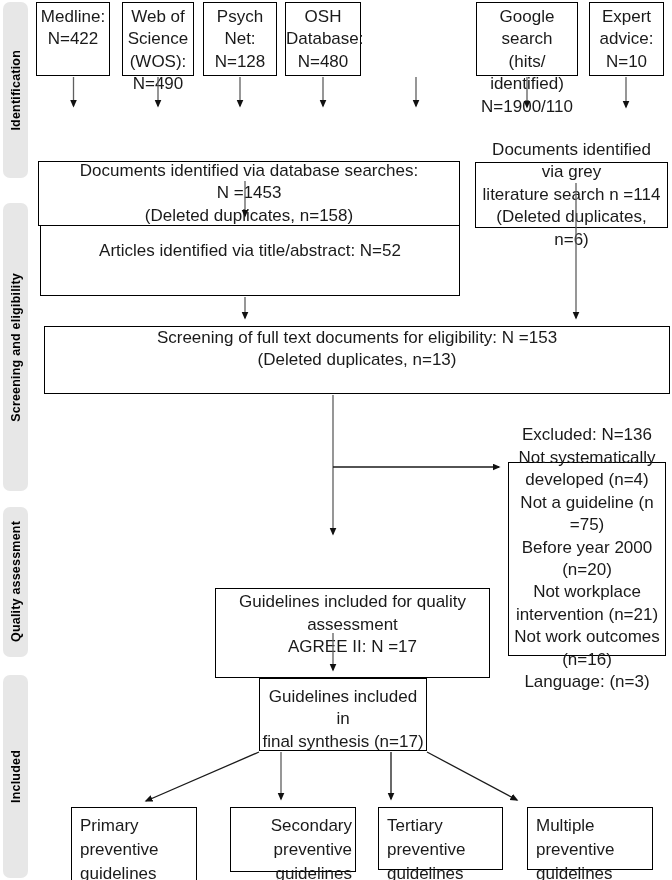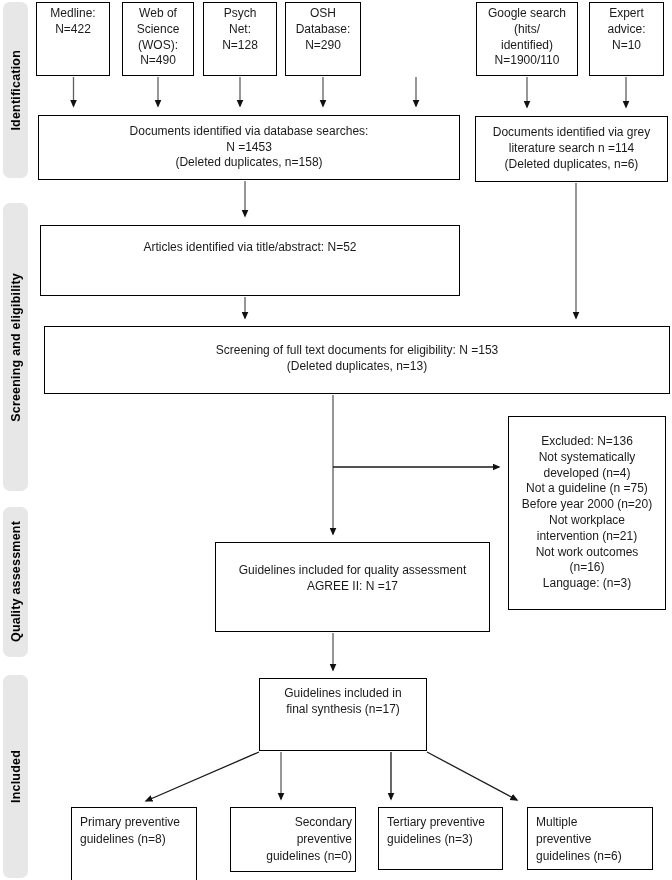--- a/index.html
+++ b/index.html
@@ -10,24 +10,24 @@
   .stage-bar{
     position:absolute;left:3px;width:25px;background:#e7e7e7;border-radius:7px;
     display:flex;align-items:center;justify-content:center;
   }
   .stage-bar span{
     writing-mode:vertical-rl;transform:rotate(180deg);
     font-size:12.5px;font-weight:600;color:#000;letter-spacing:0.2px;white-space:nowrap;
   }
   .box{
     position:absolute;background:#fff;border:1.5px solid #000;
-    box-sizing:border-box;font-size:12px;line-height:1.32;
+    box-sizing:border-box;font-size:17px;line-height:1.32;
     white-space:pre-line;text-align:center;
   }
-  .box.center{display:flex;align-items:center;justify-content:center;padding:2px 4px;}
+  .box.center{display:flex;align-items:center;justify-content:center;padding:2px 4px;margin-top:46px;}
   .box.top{padding-top:3px;}
   .box.left{text-align:left;padding:6px 3px 0 8px;line-height:1.42;}
   svg.connectors{position:absolute;left:0;top:0;pointer-events:none;}
 </style>
 </head>
 <body>
 
 <div id="canvas">
 
   <div class="stage-bar" style="top:2px;height:176px;">
@@ -47,39 +47,39 @@
 N=422</div>
   <div class="box top" style="left:122px;top:2px;width:72px;height:74px;">Web of
 Science
 (WOS):
 N=490</div>
   <div class="box top" style="left:203px;top:2px;width:74px;height:74px;">Psych
 Net:
 N=128</div>
   <div class="box top" style="left:285px;top:2px;width:76px;height:74px;">OSH
 Database:
-N=290</div>
+N=480</div>
   <div class="box top" style="left:476px;top:2px;width:102px;height:74px;">Google search
 (hits/
 identified)
 N=1900/110</div>
   <div class="box top" style="left:589px;top:2px;width:75px;height:74px;">Expert
 advice:
 N=10</div>
 
   <div class="box center" style="left:38px;top:115px;width:422px;height:65px;">Documents identified via database searches:
 N =1453
 (Deleted duplicates, n=158)</div>
   <div class="box center" style="left:475px;top:116px;width:193px;height:66px;">Documents identified via grey
 literature search n =114
 (Deleted duplicates, n=6)</div>
 
   <div class="box top" style="left:40px;top:225px;width:420px;height:71px;padding-top:14px;">Articles identified via title/abstract: N=52</div>
 
-  <div class="box top" style="left:44px;top:326px;width:626px;height:68px;padding-top:16px;">Screening of full text documents for eligibility: N =153
+  <div class="box top" style="left:44px;top:326px;width:626px;height:68px;padding-top:0;">Screening of full text documents for eligibility: N =153
 (Deleted duplicates, n=13)</div>
 
   <div class="box center" style="left:508px;top:416px;width:158px;height:194px;">Excluded: N=136
 Not systematically
 developed (n=4)
 Not a guideline (n =75)
 Before year 2000 (n=20)
 Not workplace
 intervention (n=21)
 Not work outcomes

